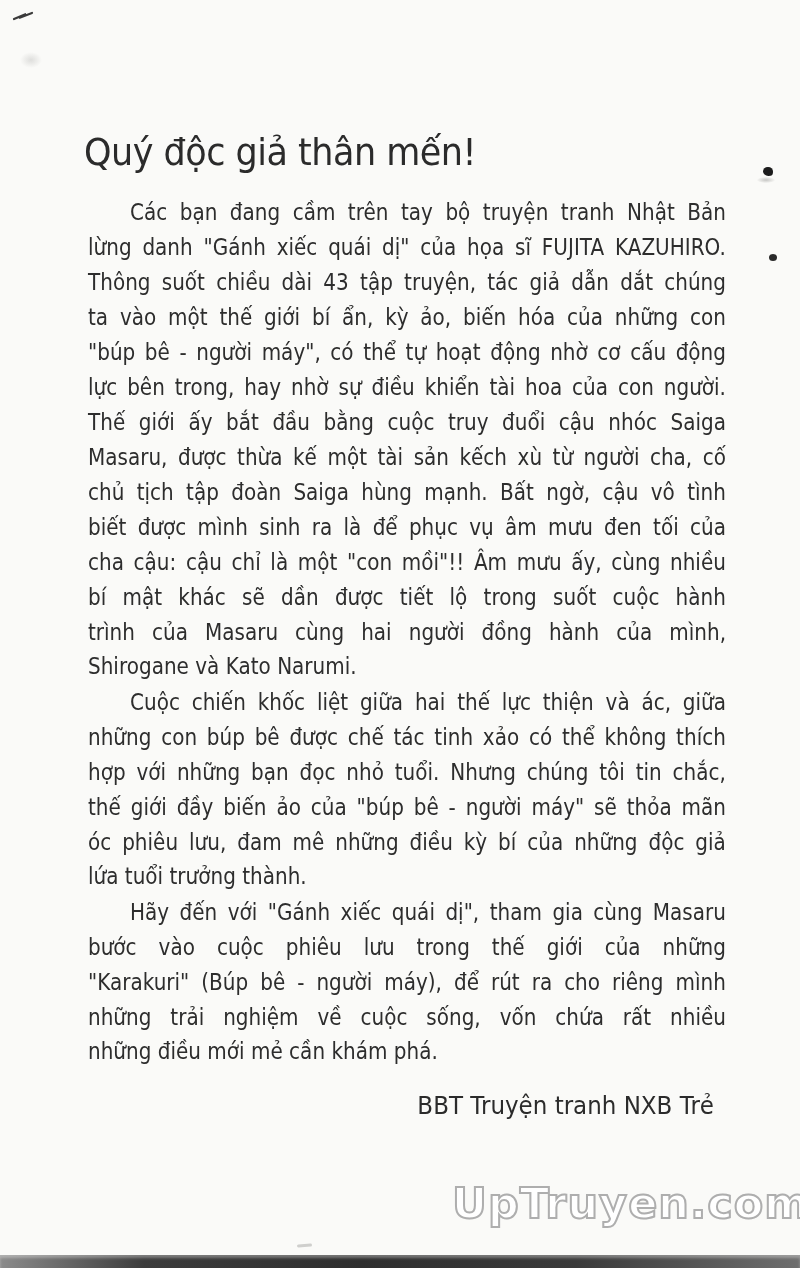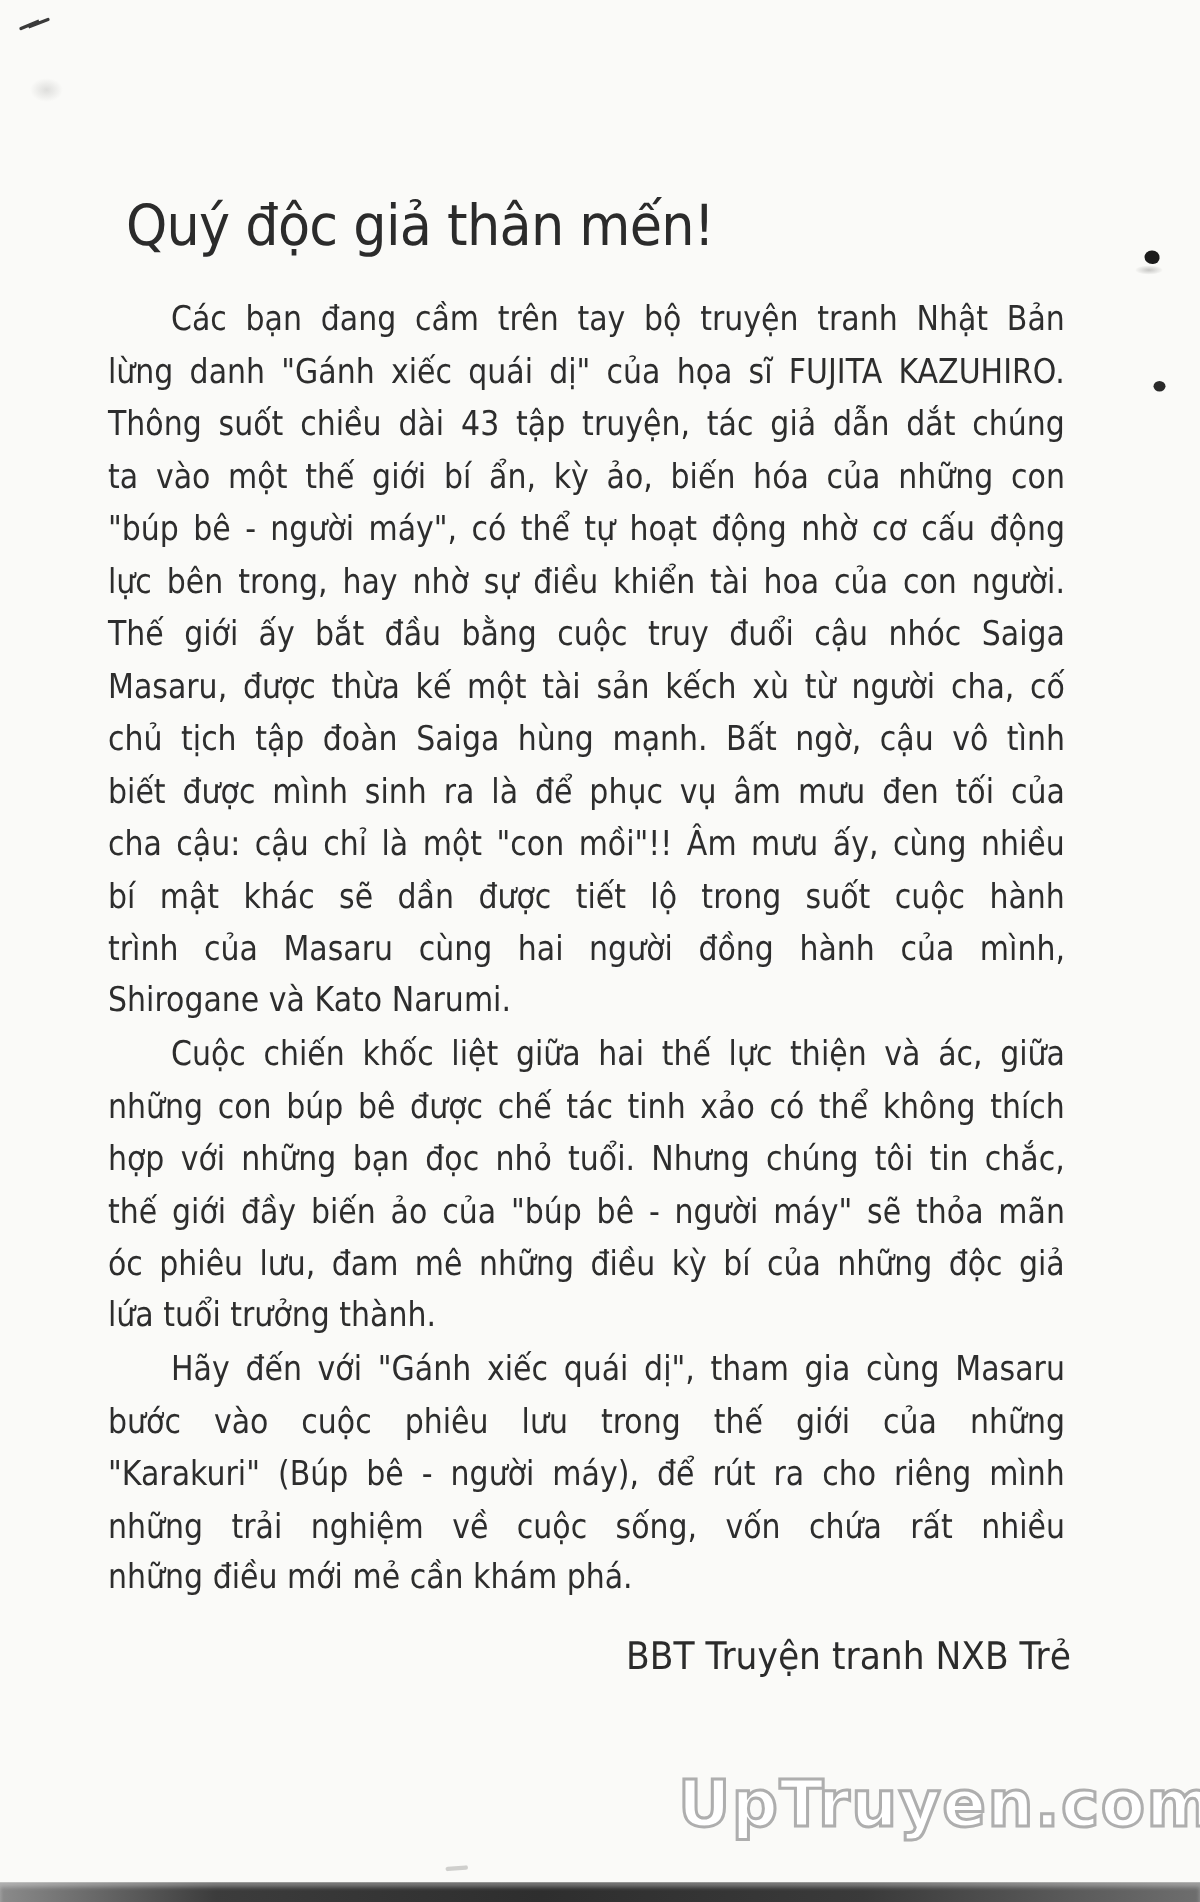--- a/index.html
+++ b/index.html
@@ -21,21 +21,21 @@
     font-size: 35px;
     font-weight: 500;
     letter-spacing: -0.5px;
     color: #2b2b2b;
     transform: scaleY(1.08);
     transform-origin: 0 0;
     white-space: nowrap;
   }
   .letter-body {
     position: absolute;
-    left: 72px;
+    left: 88px;
     top: 194px;
     width: 638px;
   }
   .line {
     display: flex;
     justify-content: space-between;
     align-items: center;
     height: 35px;
     font-size: 20px;
     white-space: nowrap;

